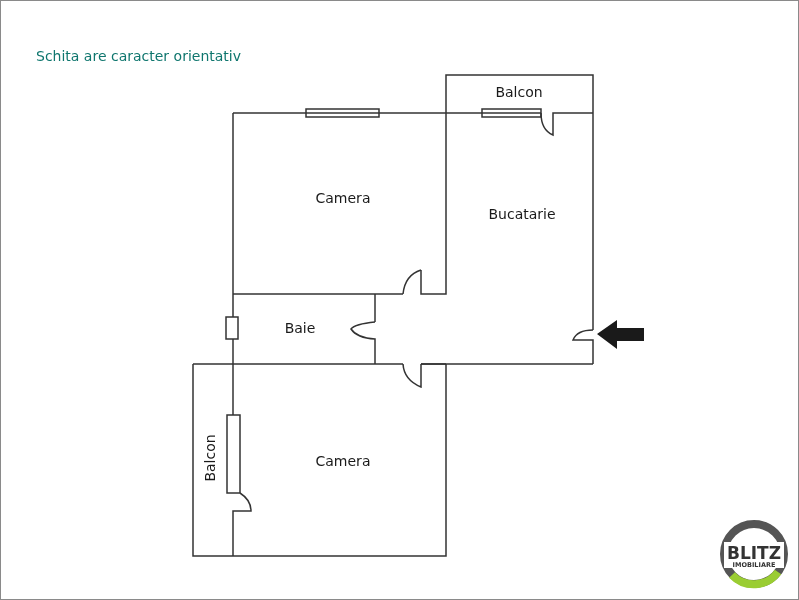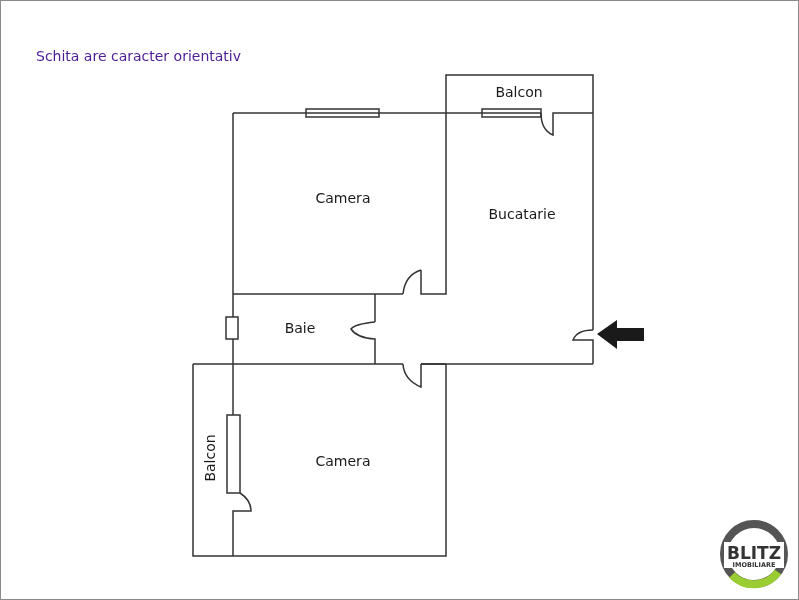--- a/index.html
+++ b/index.html
@@ -3,21 +3,21 @@
 <meta charset="utf-8">
 <style>
   html, body { margin: 0; padding: 0; background: #ffffff; }
   body { width: 799px; height: 600px; position: relative; overflow: hidden; }
   .frame {
     position: absolute; left: 0; top: 0; width: 797px; height: 598px;
     border: 1px solid #8a8a8a; background: #ffffff;
   }
   .caption {
     position: absolute; left: 36px; top: 48px;
-    font-family: "DejaVu Sans", sans-serif; font-size: 14px; color: #4c1d95;
+    font-family: "DejaVu Sans", sans-serif; font-size: 14px; color: #0f766e;
   }
   svg.plan { position: absolute; left: 0; top: 0; }
   .lbl { font-family: "DejaVu Sans", sans-serif; font-size: 14px; fill: #1a1a1a; }
   .logo { position: absolute; left: 718px; top: 518px; width: 72px; height: 72px; }
 </style>
 </head>
 <body>
 
 <div class="frame"></div>
 

